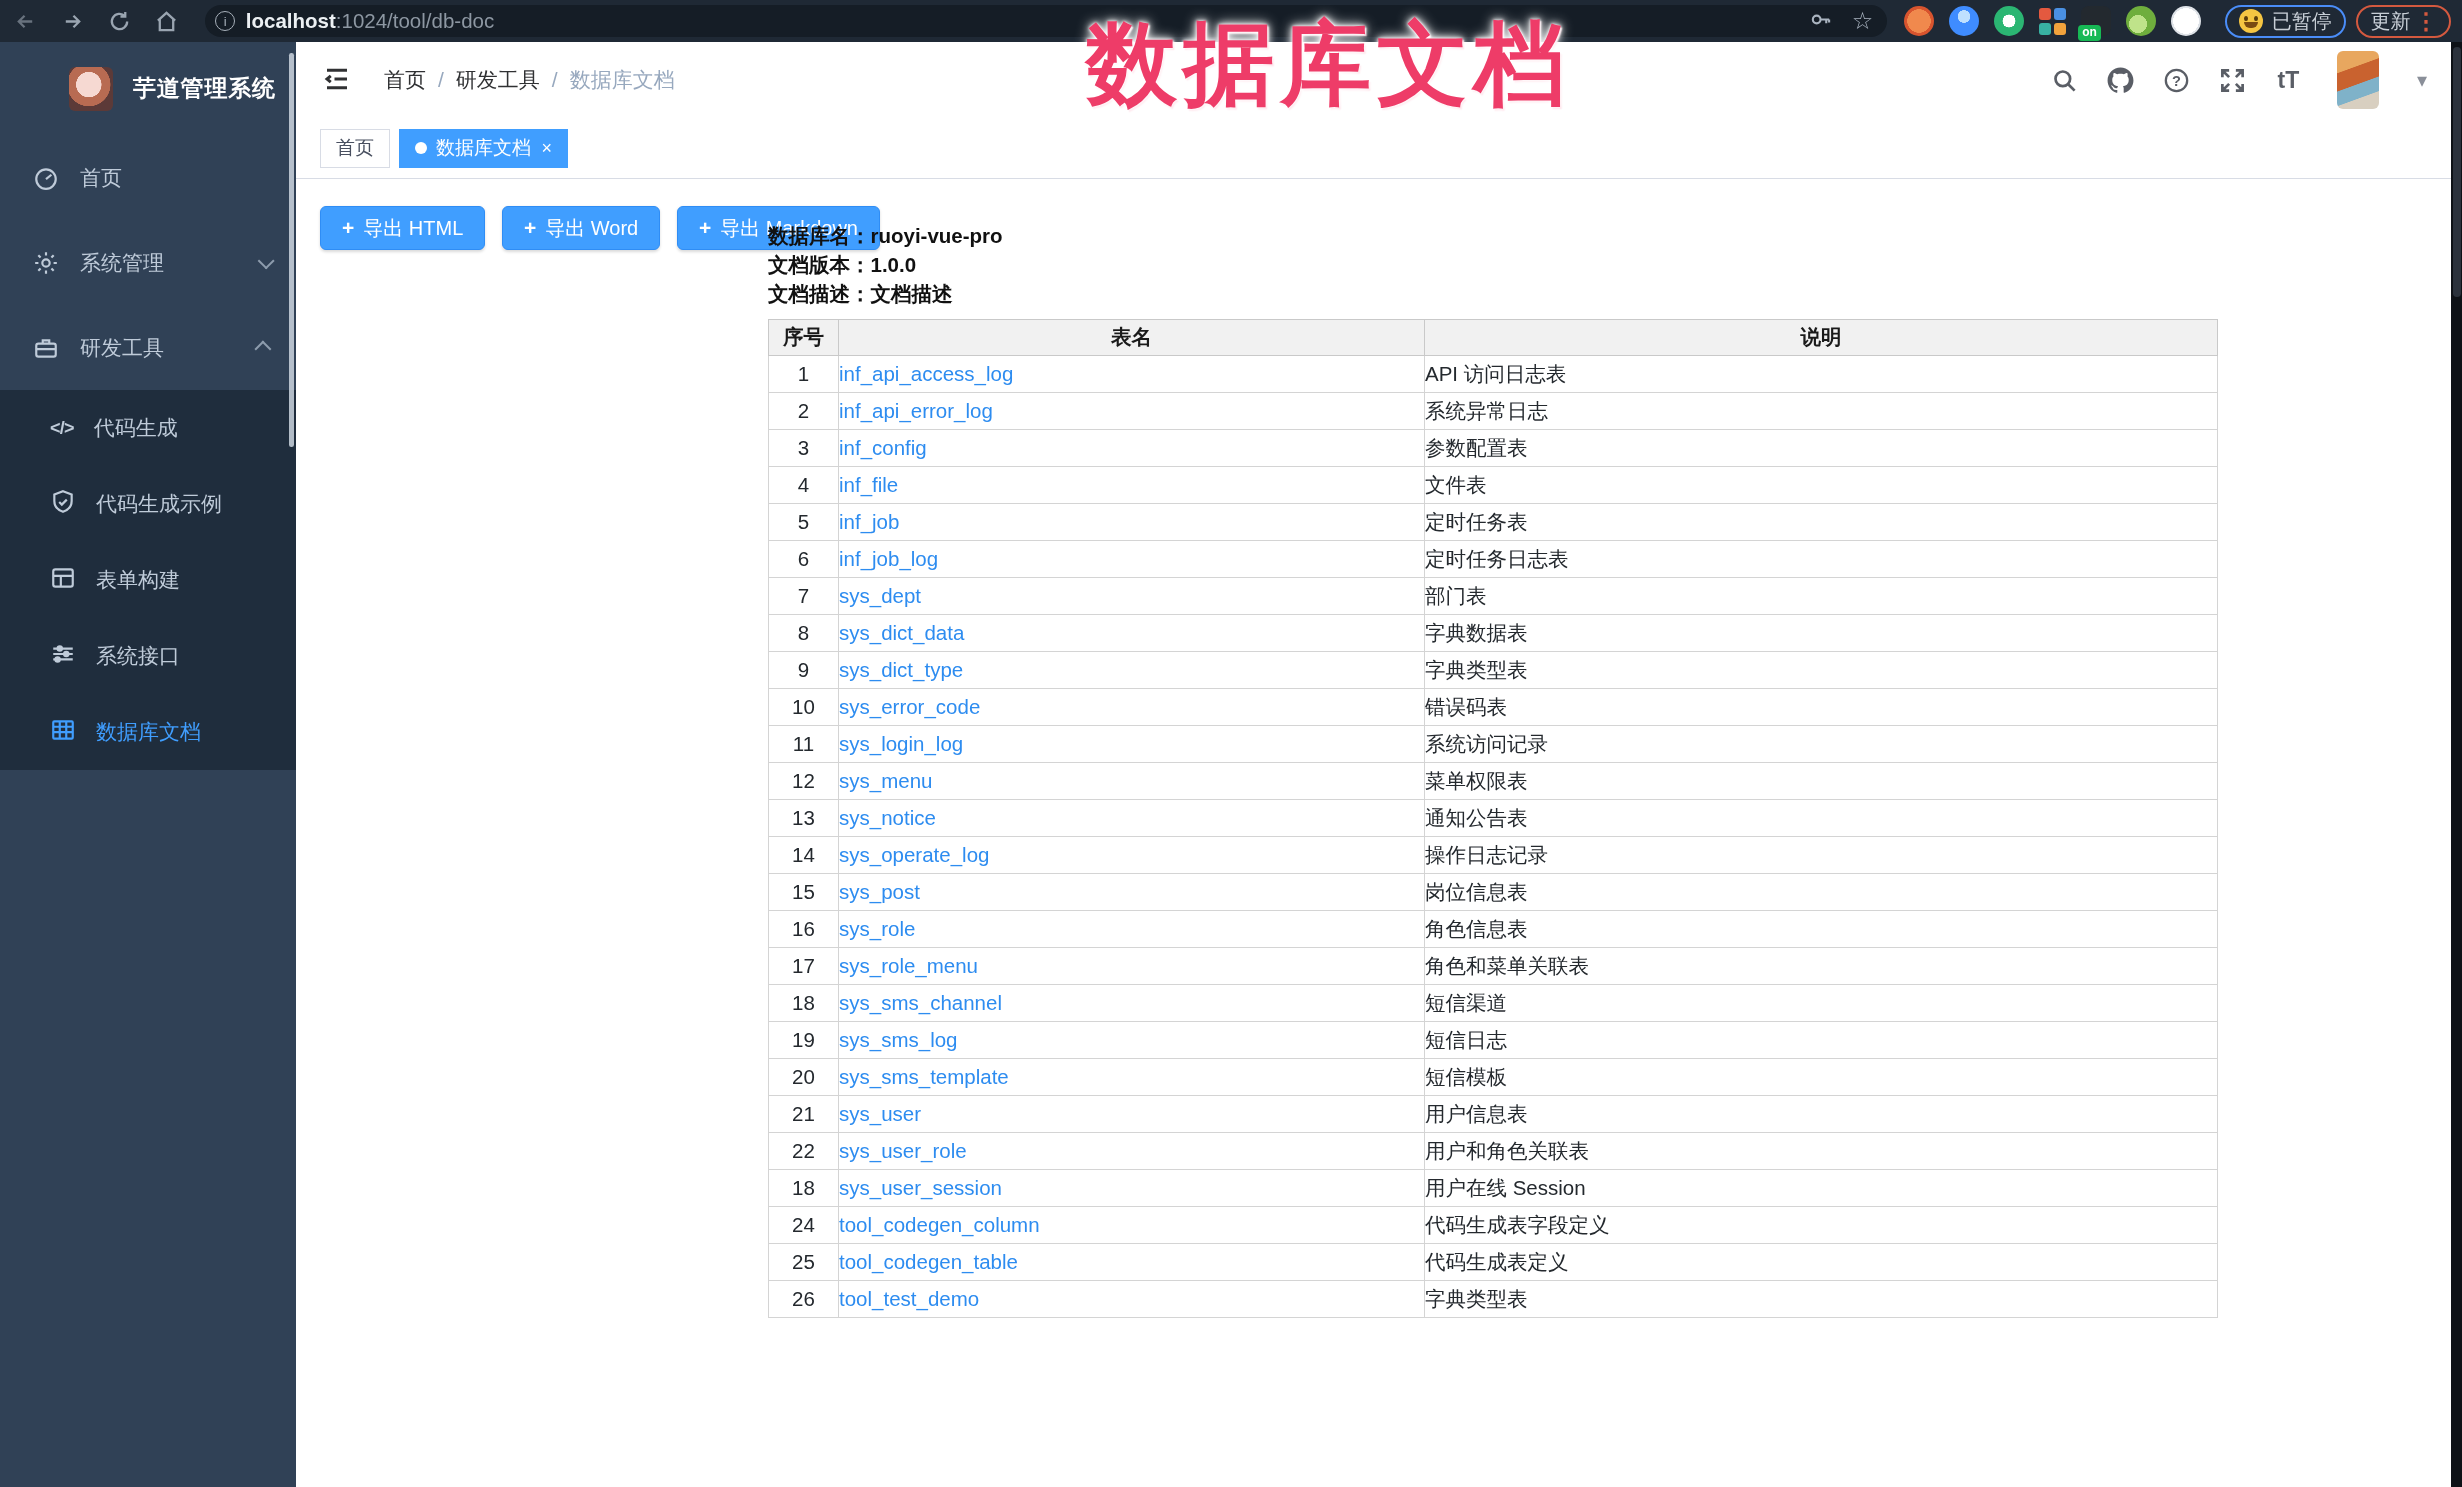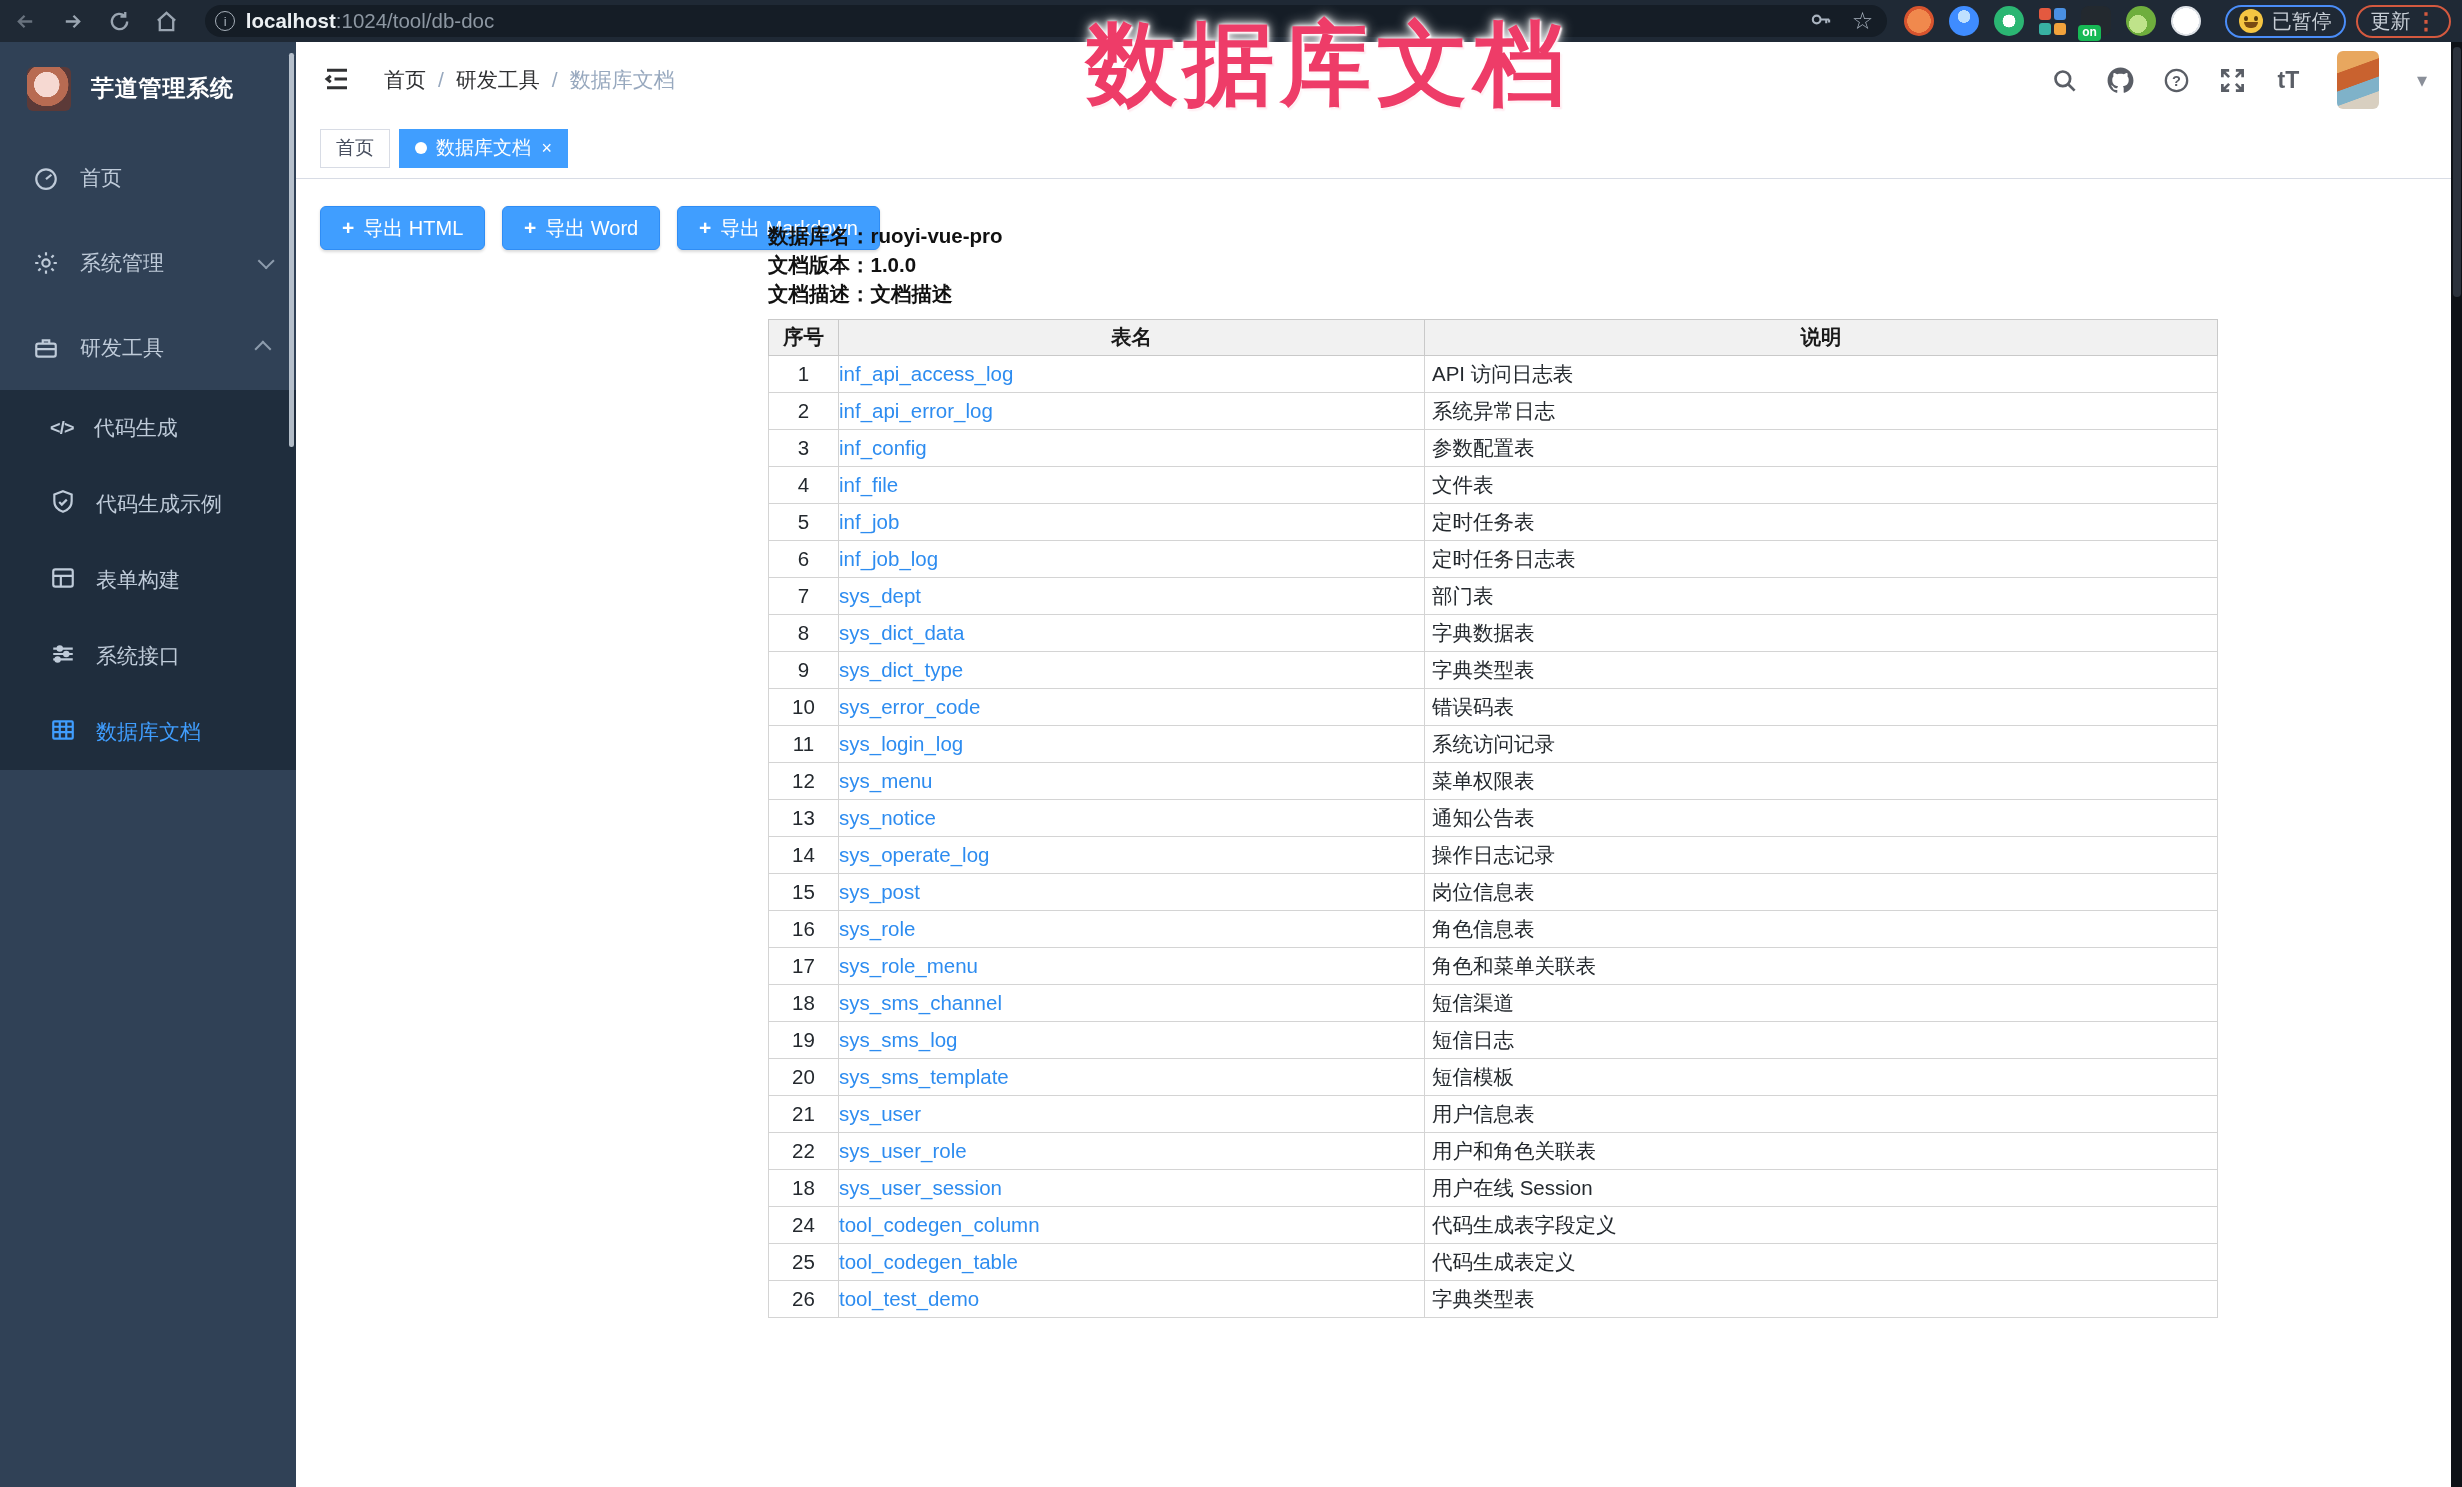--- a/index.html
+++ b/index.html
@@ -33,21 +33,21 @@
   .emoji-face i { position:absolute; width:3.8px; height:5.3px; background:#5a3d0c; border-radius:50%; top:6.8px; }
   .emoji-face i.l{left:5.3px} .emoji-face i.r{right:5.3px}
   .emoji-face b { position:absolute; left:5.3px; right:5.3px; bottom:4.6px; height:6.8px; background:#7a4b12; border-radius:0 0 7.6px 7.6px; }
   .kebab { color:#d4593f; font-size:23px; font-weight:bold; line-height:1; }
 
   
   .app { position:absolute; top:42px; left:0; right:0; bottom:0; display:flex; }
 
   
   .sidebar { width:296px; flex-shrink:0; background:#304156; position:relative; }
-  .logo-row { height:93px; display:flex; align-items:center; padding-left:27px; gap:20px; }
+  .logo-row { height:93px; display:flex; align-items:center; padding-left:69px; gap:20px; }
   .logo-img { width:44px; height:44px; border-radius:6px; background:radial-gradient(circle at 45% 40%, #f6d9d2 0 35%, #b86b52 36% 60%, #5c3a38 61% 100%); }
   .app-title { color:#fff; font-size:23px; font-weight:bold; letter-spacing:0.8px; }
   .menu-item { height:85px; display:flex; align-items:center; padding:0 26px 0 32px; color:#bfcbd9; font-size:21px; cursor:pointer; }
   .menu-item .mi-ic { width:27px; height:27px; margin-right:21px; display:flex; align-items:center; justify-content:center; font-size:23px; color:#bfcbd9; flex-shrink:0; }
   .mi-ic svg { width:26px; height:26px; stroke:#bfcbd9; }
   .mi-arrow { margin-left:auto; width:12px; height:12px; border-right:2.3px solid #8d9cad; border-bottom:2.3px solid #8d9cad; transform:rotate(45deg) translateY(-3px); }
   .mi-arrow.up { transform:rotate(-135deg) translateY(-1.5px); }
   .submenu { background:#1f2d3d; }
   .sub-item { height:76px; display:flex; align-items:center; padding-left:50px; color:#bfcbd9; font-size:21px; cursor:pointer; }
   .sub-item .mi-ic { margin-right:20px; }
@@ -88,21 +88,21 @@
   .doc-meta { margin-top:42px; font-size:20.5px; color:#111; }
   .doc-meta div { line-height:29px; }
   .doc-meta .lbl { font-weight:bold; }
   .doc-meta .val { font-weight:bold; }
   table.doc-table { margin-top:10.6px; width:1450px; border-collapse:collapse; font-size:20.5px; }
   .doc-table th { background:#f1f1f1; border:0.8px solid #c9c9c9; height:36px; font-weight:bold; color:#1a1a1a; text-align:center; }
   .doc-table td { border:0.8px solid #d4d4d4; height:37px; color:#24292e; padding:0 3px; }
   .doc-table td:first-child { text-align:center; width:70px; }
   .doc-table th:nth-child(2), .doc-table td:nth-child(2) { width:586px; }
   .doc-table td:nth-child(2) { padding-left:0; }
-  .doc-table td:nth-child(3) { padding-left:7px; }
+  .doc-table td:nth-child(3) { padding-left:0; }
   .doc-table a { color:#2d8cf0; text-decoration:none; cursor:pointer; }
 
   
   .watermark { position:absolute; left:1086px; top:3px; z-index:50; font-size:91px; font-weight:bold; letter-spacing:6px; color:#ee3c68;
     text-shadow:0 0 3px #fff, 0 0 7.6px #fff, 0 0 13.7px #fff, 1.5px 1.5px 1.5px #ffd7e2; pointer-events:none; }
 
   
   .page-scrollbar { position:absolute; right:0; top:42px; bottom:0; width:10.6px; background:#0e1217; z-index:6; }
   .page-scrollbar .thumb { position:absolute; top:4.6px; left:1.5px; width:7.6px; height:250px; background:#2b323c; border-radius:3.8px; }
 </style>

